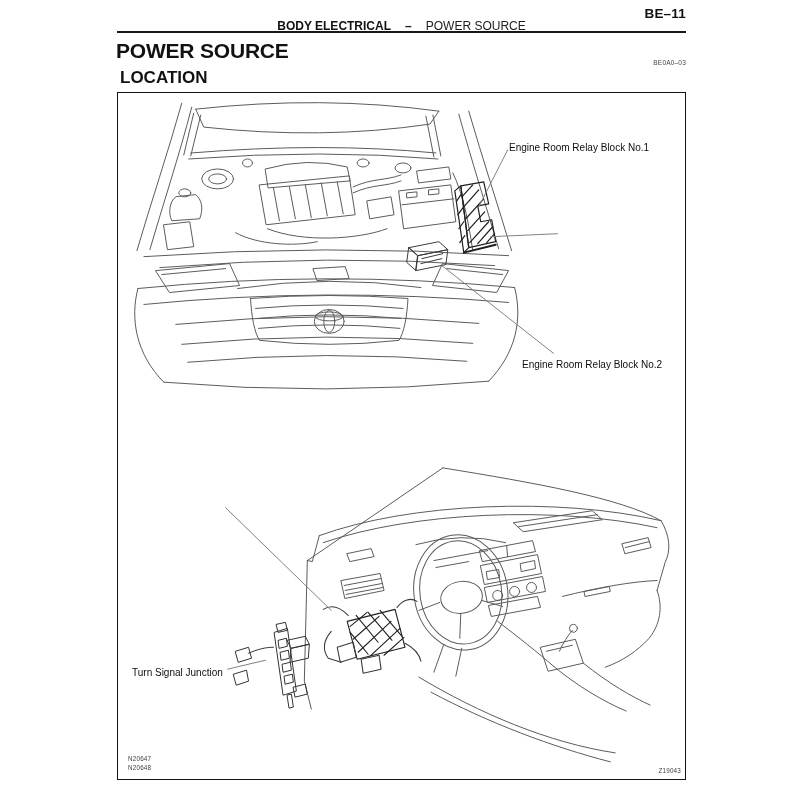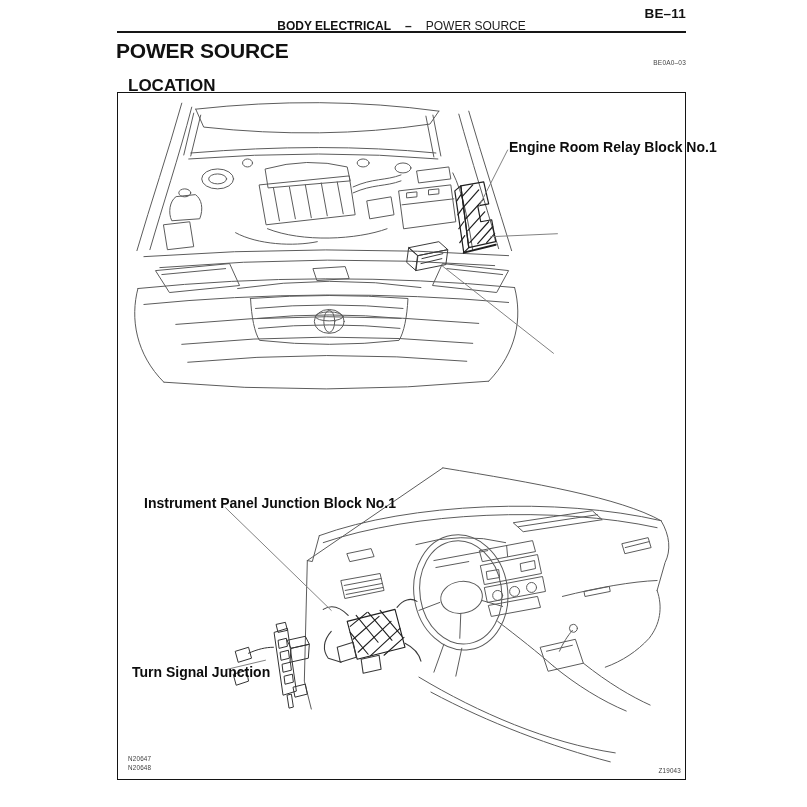--- a/index.html
+++ b/index.html
@@ -21,30 +21,30 @@
   .head-rule{position:absolute;top:31px;left:117px;width:569px;height:2px;background:#161616;}
   .title{
     position:absolute;top:39px;left:116px;margin:0;
     font-size:21px;font-weight:bold;letter-spacing:-.2px;
   }
   .doc-code{
     position:absolute;top:59px;left:0;width:686px;text-align:right;
     font-size:6.5px;color:#454545;letter-spacing:.2px;
   }
   .section{
-    position:absolute;top:64px;left:116px;margin:12px;
+    position:absolute;top:64px;left:116px;margin:4px;
     font-size:17px;font-weight:bold;
   }
   .figure-box{
     position:absolute;left:117px;top:92px;width:569px;height:688px;
     border:1.5px solid #141414;box-sizing:border-box;background:#fff;
   }
   .figure-box svg{position:absolute;left:0;top:0;width:100%;height:100%;}
   .callout{
-    position:absolute;font-size:14px;color:#0d0d0d;white-space:nowrap;line-height:17px;font-weight:bold;
+    position:absolute;font-size:10px;color:#0d0d0d;white-space:nowrap;line-height:17px;
   }
   .fig-code{
     position:absolute;font-size:6.3px;color:#3d3d3d;line-height:8.5px;letter-spacing:.2px;
   }
   .fig-code.right{right:4px;text-align:right;}
 </style>
 </head>
 <body>
 
 <div class="page">
@@ -267,22 +267,22 @@
         <path d="M 441 141 L 374 144"></path>
         <path d="M 325 173 L 437 261"></path>
         <path d="M 108 416 L 214 519"></path>
         <path d="M 110 578 L 148 569"></path>
       </g>
     </svg>
 
     <div class="callout" style="left:391px;top:46px">Engine Room Relay Block No.1</div>
 
 
-
-    <div class="callout" style="left:26px;top:402px">Instrument Panel Junction Block No.1</div>
+    <div class="callout" style="left:404px;top:263px">Engine Room Relay Block No.2</div>
+
 
     <div class="callout" style="left:14px;top:571px">Turn Signal Junction</div>
 
     <div class="fig-code" style="left:10px;top:662px">
       <div>N20647</div>
       <div>N20648</div>
     </div>
     <div class="fig-code right" style="top:674px">Z19043</div>
   </div>
 

